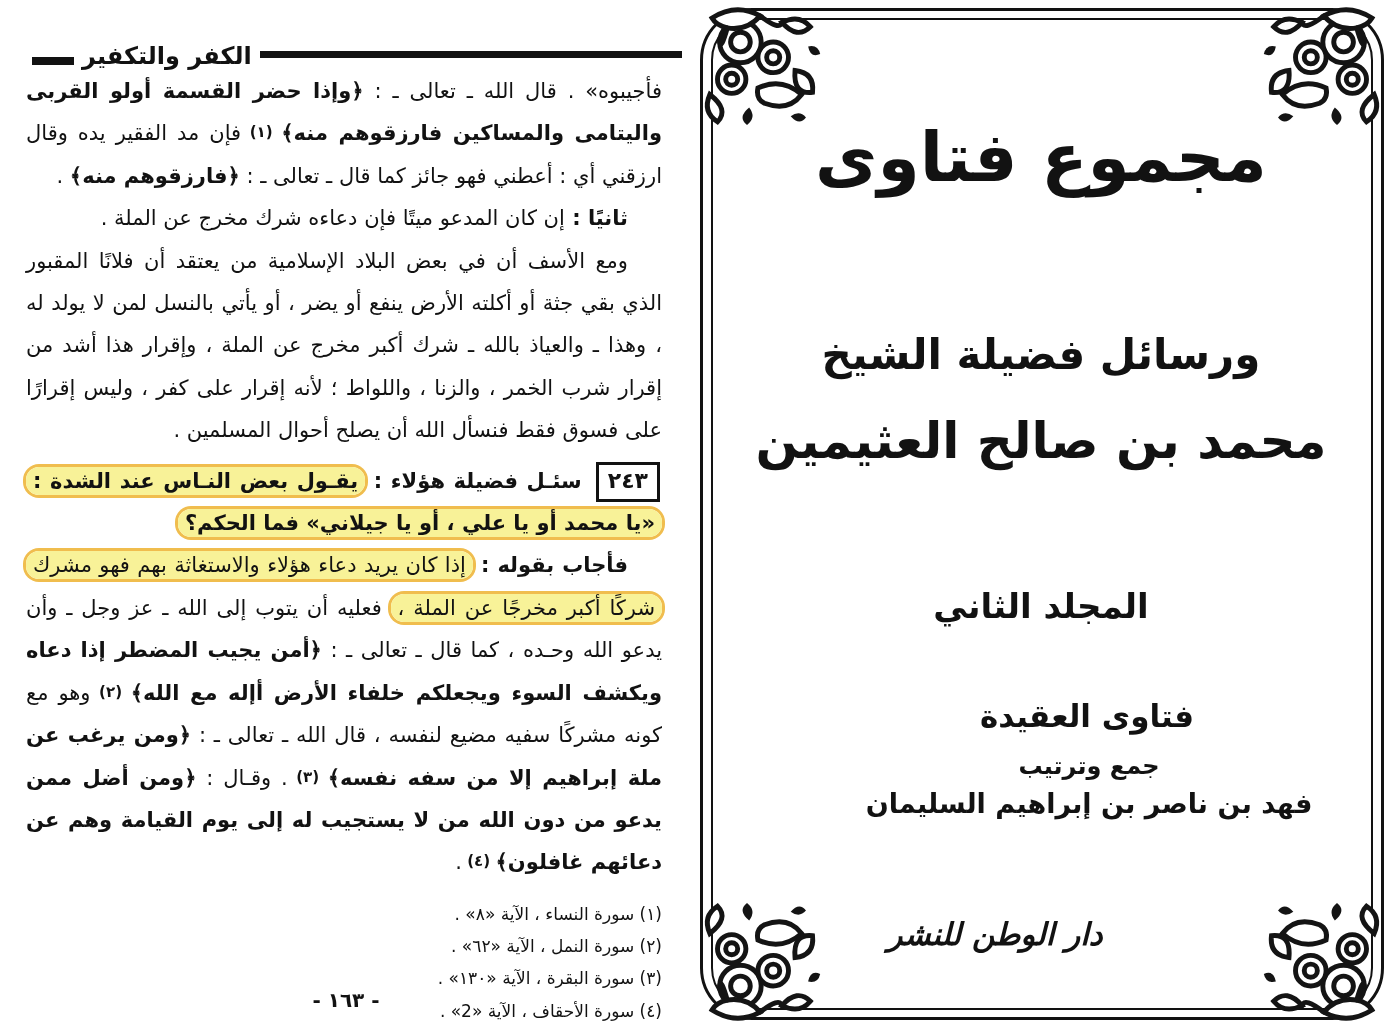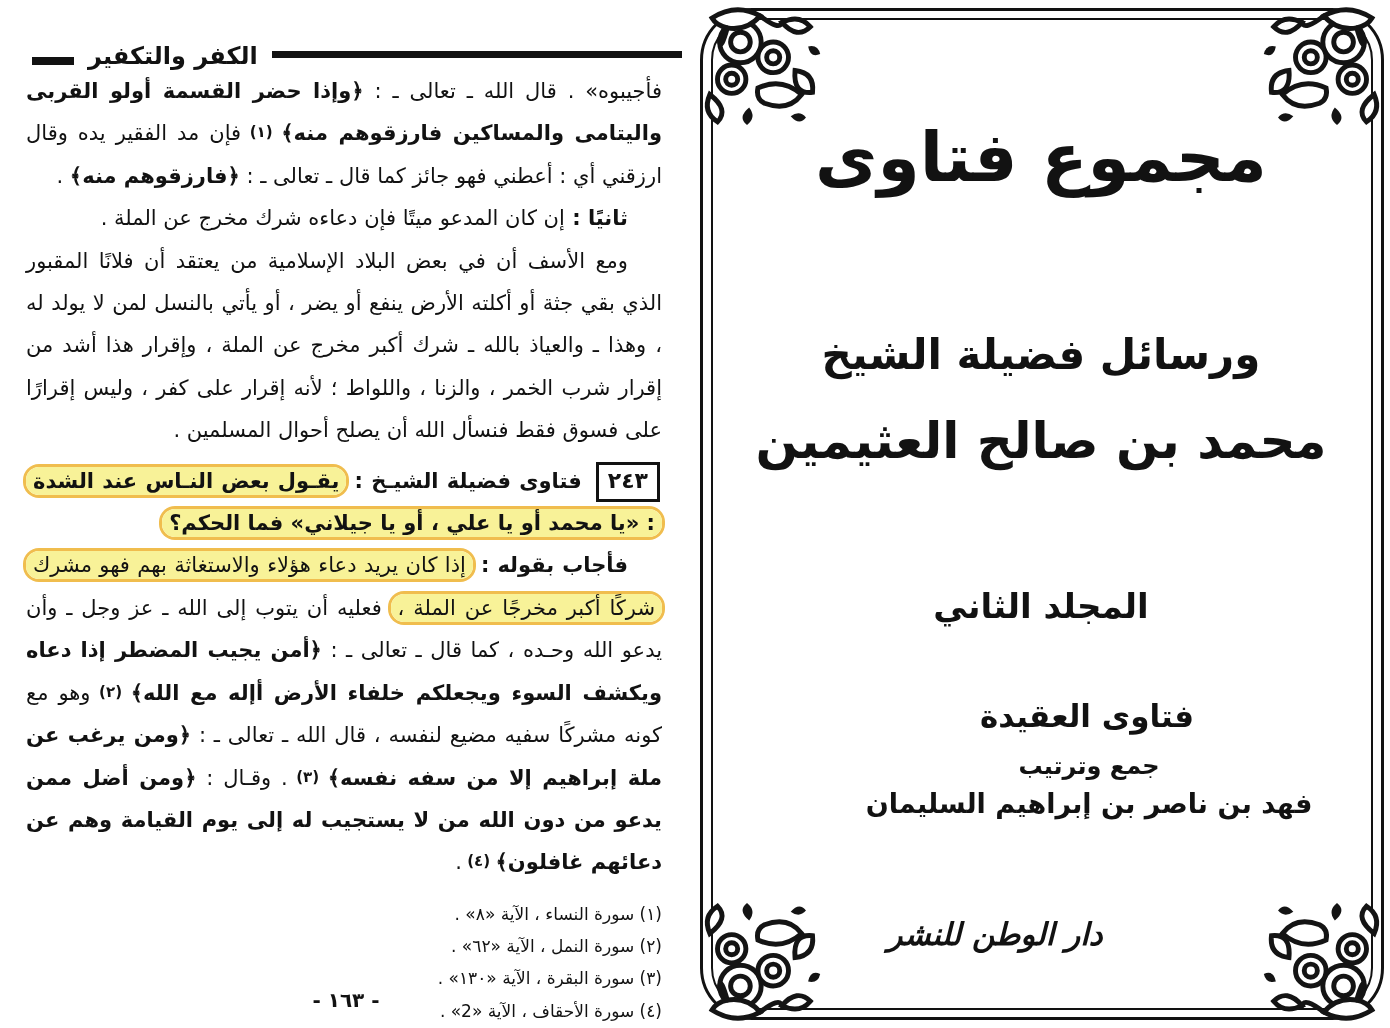--- a/index.html
+++ b/index.html
@@ -6,21 +6,21 @@
   body{
     width:1390px;height:1028px;overflow:hidden;background:#ffffff;
     font-family:"DejaVu Sans","Liberation Sans",sans-serif;color:var(--ink,#111);
   }
   .spread{display:flex;width:1390px;height:1028px;}
 
   
   .left-page{position:relative;width:692px;height:1028px;box-sizing:border-box;}
   .lp-header{
     position:absolute;top:40px;right:10px;left:32px;
-    display:flex;direction:rtl;align-items:center;gap:14px;
+    display:flex;direction:rtl;align-items:center;gap:8px;
   }
   .lp-header .rule{flex:1;height:7px;background:var(--ink,#111);}
   .lp-header .label{font-weight:bold;font-size:24px;white-space:nowrap;transform:translateY(2px);}
   .lp-header .dash{width:42px;height:8px;background:var(--ink,#111);transform:translateY(7px);}
 
   .body-text{
     position:absolute;top:70px;right:30px;left:26px;
     direction:rtl;text-align:justify;font-size:21px;line-height:2.02;
   }
   .para{margin:0;}
@@ -105,21 +105,21 @@
       <div class="rule"></div>
       <span class="label">الكفر والتكفير</span>
       <div class="dash"></div>
     </div>
 
     <div class="body-text">
 
       <p class="para"><span class="">فأجيبوه» . قال الله ـ تعالى ـ : </span><span class="bold">﴿وإذا حضر القسمة أولو القربى واليتامى والمساكين فارزقوهم منه﴾</span><span class="ref"> (١) </span><span class="">فإن مد الفقير يده وقال ارزقني أي : أعطني فهو جائز كما قال ـ تعالى ـ : </span><span class="bold">﴿فارزقوهم منه﴾</span><span class=""> .</span></p>
         <p class="para indent"><span class="bold">ثانيًا : </span><span class="">إن كان المدعو ميتًا فإن دعاءه شرك مخرج عن الملة .</span></p>
         <p class="para indent"><span class="">ومع الأسف أن في بعض البلاد الإسلامية من يعتقد أن فلانًا المقبور الذي بقي جثة أو أكلته الأرض ينفع أو يضر ، أو يأتي بالنسل لمن لا يولد له ، وهذا ـ والعياذ بالله ـ شرك أكبر مخرج عن الملة ، وإقرار هذا أشد من إقرار شرب الخمر ، والزنا ، واللواط ؛ لأنه إقرار على كفر ، وليس إقرارًا على فسوق فقط فنسأل الله أن يصلح أحوال المسلمين .</span></p>
-        <p class="para question"><span class="qnum">٢٤٣</span><span class="bold">فتاوى فضيلة الشيـخ : </span><span class="bold hl">يقـول بعض النـاس عند الشدة : «يا محمد أو يا علي ، أو يا جيلاني» فما الحكم؟</span></p>
+        <p class="para question"><span class="qnum">٢٤٣</span><span class="bold">سئـل فضيلة هؤلاء : </span><span class="bold hl">يقـول بعض النـاس عند الشدة : «يا محمد أو يا علي ، أو يا جيلاني» فما الحكم؟</span></p>
         <p class="para indent"><span class="bold">فأجاب بقوله : </span><span class="hl">إذا كان يريد دعاء هؤلاء والاستغاثة بهم فهو مشرك شركًا أكبر مخرجًا عن الملة ،</span><span class=""> فعليه أن يتوب إلى الله ـ عز وجل ـ وأن يدعو الله وحـده ، كما قال ـ تعالى ـ : </span><span class="bold">﴿أمن يجيب المضطر إذا دعاه ويكشف السوء ويجعلكم خلفاء الأرض أإله مع الله﴾</span><span class="ref"> (٢) </span><span class="">وهو مع كونه مشركًا سفيه مضيع لنفسه ، قال الله ـ تعالى ـ : </span><span class="bold">﴿ومن يرغب عن ملة إبراهيم إلا من سفه نفسه﴾</span><span class="ref"> (٣) </span><span class="">. وقـال : </span><span class="bold">﴿ومن أضل ممن يدعو من دون الله من لا يستجيب له إلى يوم القيامة وهم عن دعائهم غافلون﴾</span><span class="ref"> (٤) </span><span class="">.</span></p>
         <div class="footnotes">
           <p class="footnote">(١) سورة النساء ، الآية «٨» .</p>
           <p class="footnote">(٢) سورة النمل ، الآية «٦٢» .</p>
           <p class="footnote">(٣) سورة البقرة ، الآية «١٣٠» .</p>
           <p class="footnote">(٤) سورة الأحقاف ، الآية «2» .</p>
         </div>
     </div>
 
     <div class="pagenum">- ١٦٣ -</div>

